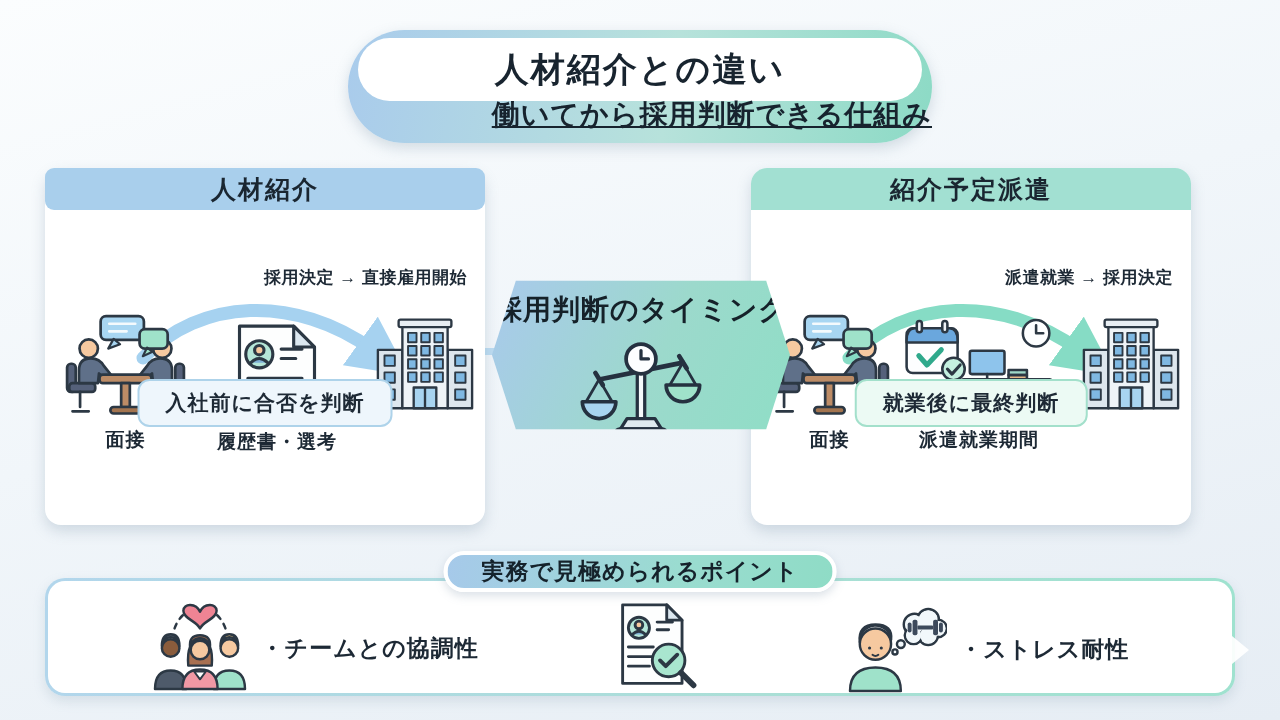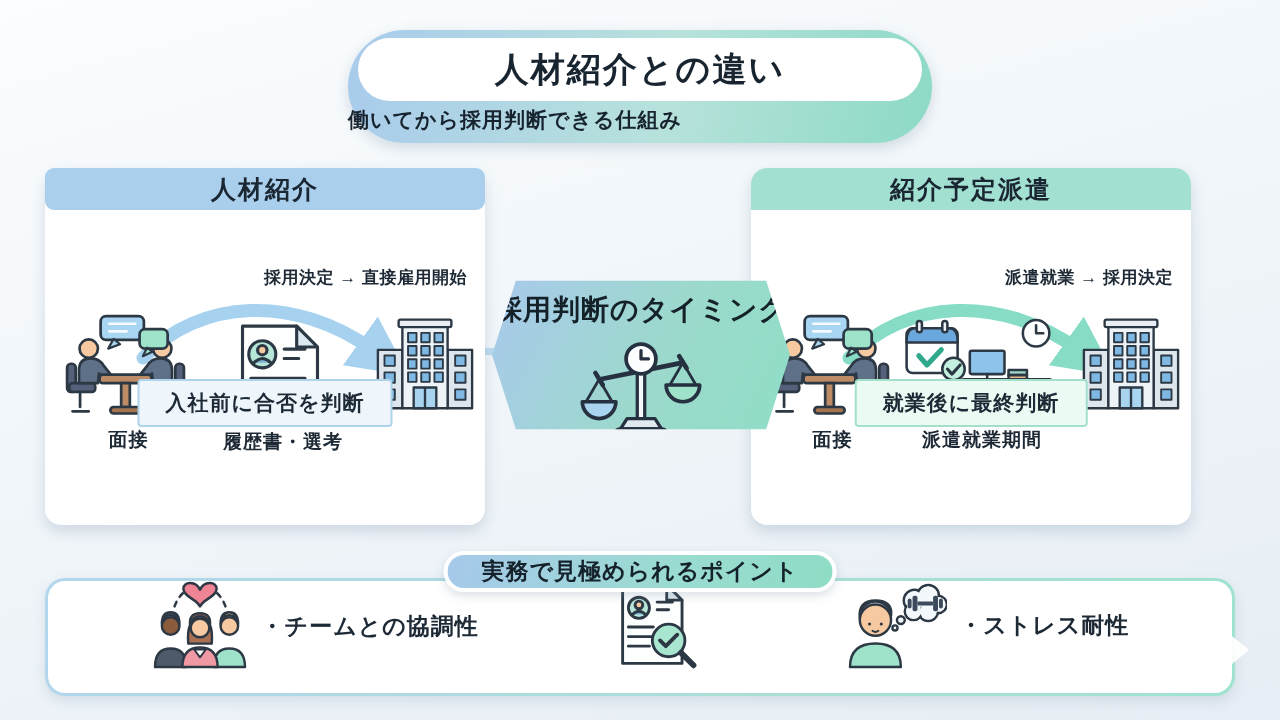--- a/index.html
+++ b/index.html
@@ -14,61 +14,61 @@
   .stage{position:relative; width:1280px; height:720px; overflow:hidden;
          background:linear-gradient(165deg,#fbfdfe 0%,#f1f6fa 45%,#e6edf4 100%);}
 
   
   .title-badge{position:absolute; left:348px; top:30px; width:584px; height:113px;
     border-radius:57px; background:linear-gradient(100deg,#a9cbec 0%,#b7e2db 55%,#8cdac5 100%);
     box-shadow:0 5px 14px rgba(125,148,170,.30);}
   .title-inner{position:absolute; left:10px; right:10px; top:8px; height:63px;
     background:#fff; border-radius:34px; display:flex; align-items:center; justify-content:center;}
   .title-text{font-size:34px; font-weight:700; letter-spacing:2px; color:#18242f;}
-  .subtitle-text{position:absolute; left:0; right:0; bottom:9px; text-align:left;
-    font-size:21px; font-weight:700; color:#17232e; letter-spacing:1px;}
+  .subtitle-text{position:absolute; left:0; right:0; bottom:9px; text-align:right;
+    font-size:28px; font-weight:700; color:#17232e; letter-spacing:1px;text-decoration:underline;}
 
   
   .card{position:absolute; top:168px; width:440px; height:357px; background:#fff;
     border-radius:16px; box-shadow:0 6px 14px rgba(125,148,170,.30); z-index:2;}
   .card.left{left:45px;} .card.right{left:751px;}
   .card-header{height:42px; border-radius:16px 16px 0 0; display:flex; align-items:center;
     justify-content:center; font-size:25px; font-weight:700; letter-spacing:2px; color:#1a2631;}
   .card.left  .card-header{background:var(--blue-header);border-radius:9px;}
   .card.right .card-header{background:var(--mint-header);}
   .card-body{position:relative; height:237px;}
   .arrow-caption{position:absolute; right:18px; top:56px; font-size:17px; font-weight:700;
     letter-spacing:.5px; white-space:nowrap; z-index:3;}
   .flow-arrow{position:absolute; left:0; top:80px; width:440px; height:110px; z-index:1;}
   .step{position:absolute; display:flex; flex-direction:column; align-items:center; gap:7px; z-index:2;}
-  .step-label{font-size:19px; font-weight:700; white-space:nowrap; letter-spacing:1px;margin-left:6px;}
+  .step-label{font-size:19px; font-weight:700; white-space:nowrap; letter-spacing:1px;}
   .verdict-badge{position:absolute; left:50%; bottom:20px; transform:translateX(-50%);
     white-space:nowrap; font-size:21px; font-weight:700; letter-spacing:1px;
-    padding:8px 26px; border-radius:4px; z-index:3;}
+    padding:8px 26px; border-radius:12px; z-index:3;}
   .verdict-badge.blue{border:2px solid var(--badge-blue-border); background:var(--badge-blue-bg);}
   .verdict-badge.mint{border:2px solid var(--badge-mint-border); background:var(--badge-mint-bg);}
 
   
   .center-badge{position:absolute; left:492px; top:276px; width:298px; height:158px; z-index:3;
     background:linear-gradient(115deg,#a9c9ec 0%,#9cd9cc 55%,#8fdec6 100%);
     clip-path:polygon(0% 50%, 8% 3%, 92% 3%, 100% 50%, 92% 97%, 8% 97%);
     filter:drop-shadow(0 4px 6px rgba(120,140,160,.30));}
   .center-title{margin-top:15px; text-align:center; font-size:28px; font-weight:700; letter-spacing:1px; color:#152129;}
   .center-badge svg{display:block; margin:2px auto 0;}
   .connector{position:absolute; top:348px; height:7px; border-radius:4px; z-index:1;}
   .connector.left{left:456px; width:46px; background:#bcdcf2;}
   .connector.right{left:780px; width:34px; background:#a6e2d1;}
 
   
   .bottom-wrap{position:absolute; left:45px; top:578px; width:1190px; height:118px;
     border-radius:20px; padding:3px; z-index:2;
     background:linear-gradient(90deg,#b2d6ec 0%,#aadfd6 60%,#9fe2cf 100%);
     box-shadow:0 5px 12px rgba(125,148,170,.22);}
   .bottom-inner{width:100%; height:100%; background:#fff; border-radius:17px;
-    display:flex; align-items:flex-start; justify-content:space-around; padding:0 46px;gap:25px;}
+    display:flex; align-items:flex-end; justify-content:space-around; padding:0 46px;gap:25px;}
   .bottom-pill{position:absolute; left:50%; top:551px; transform:translateX(-50%); z-index:5;
     background:linear-gradient(100deg,#a6c9ea 0%,#9adcd0 60%,#8fdcc6 100%);
     border:4px solid #fff; border-radius:28px; padding:1px 34px; white-space:nowrap;
     font-size:23px; font-weight:700; letter-spacing:1px; color:#15222b;
     box-shadow:0 4px 10px rgba(125,148,170,.28);}
   .point-item{display:flex; align-items:center; gap:12px;}
   .point-label{font-size:23px; font-weight:700; letter-spacing:1px; white-space:nowrap;}
 
   .next-chevron{position:absolute; left:1232px; top:636px; width:0; height:0; z-index:6;
     border-top:14px solid transparent; border-bottom:14px solid transparent;

